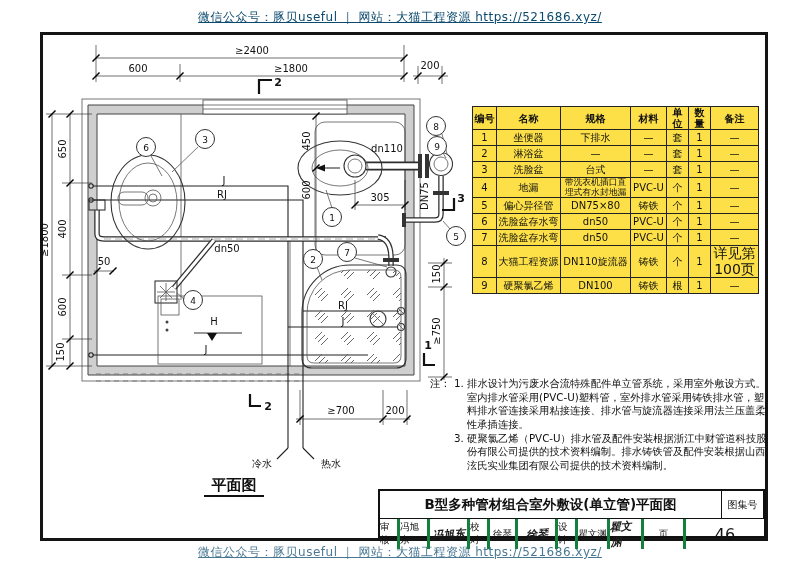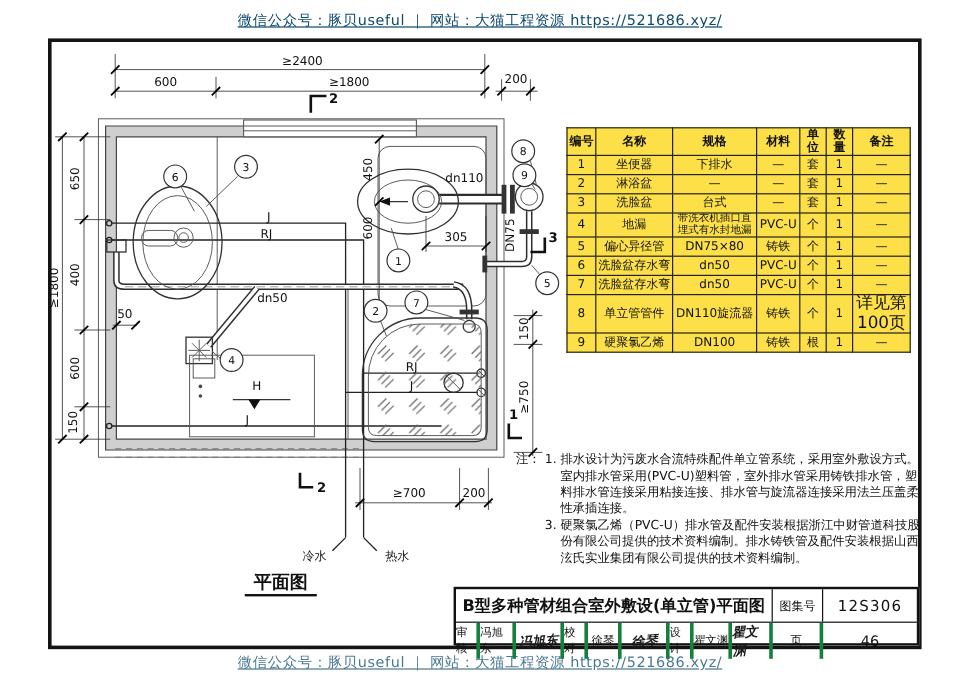--- a/index.html
+++ b/index.html
@@ -424,21 +424,21 @@
       <td>7</td>
           <td>洗脸盆存水弯</td>
           <td>dn50</td>
           <td>PVC-U</td>
           <td>个</td>
           <td>1</td>
           <td>—</td>
     </tr>
     <tr>
       <td>8</td>
-          <td>单立管管件</td>
+          <td>大猫工程资源</td>
           <td>DN110旋流器</td>
           <td>铸铁</td>
           <td>个</td>
           <td>1</td>
           <td style="font-size:14px">详见第100页</td>
     </tr>
     <tr>
       <td>9</td>
           <td>硬聚氯乙烯</td>
           <td>DN100</td>
@@ -455,36 +455,35 @@
     <div class="notes-items">
       <div class="note-item">1. 排水设计为污废水合流特殊配件单立管系统，采用室外敷设方式。室内排水管采用(PVC-U)塑料管，室外排水管采用铸铁排水管，塑料排水管连接采用粘接连接、排水管与旋流器连接采用法兰压盖柔性承插连接。</div>
       <div class="note-item">3. 硬聚氯乙烯（PVC-U）排水管及配件安装根据浙江中财管道科技股份有限公司提供的技术资料编制。排水铸铁管及配件安装根据山西泫氏实业集团有限公司提供的技术资料编制。</div>
     </div>
   </div>
 
   <div class="tb">
     <div class="tb-row1">
       <div class="tb-cell tb-title">B型多种管材组合室外敷设(单立管)平面图</div>
       <div class="tb-cell tb-atlas-label">图集号</div>
-      <div class="tb-cell tb-atlas-no">12S306</div>
     </div>
     <div class="tb-row2">
       <div class="tb-cell br" style="width:20px">审核</div>
       <div class="tb-cell br" style="width:30px">冯旭东</div>
       <div class="tb-cell br" style="width:40px">
           <span class="sig">冯旭东</span>
         </div>
       <div class="tb-cell br" style="width:20px">校对</div>
       <div class="tb-cell br" style="width:28px">徐琴</div>
       <div class="tb-cell br" style="width:40px">
           <span class="sig">徐琴</span>
         </div>
       <div class="tb-cell br" style="width:20px">设计</div>
       <div class="tb-cell br" style="width:32px">瞿文渊</div>
       <div class="tb-cell br" style="flex:1">
           <span class="sig">瞿文渊</span>
         </div>
       <div class="tb-cell br" style="width:42px">页</div>
-      <div class="tb-cell" style="width:78px;font-size:12px">46</div>
+      <div class="tb-cell" style="width:78px;font-size:16px">46</div>
     </div>
   </div>
 
 </div>
 
 </body></html>

